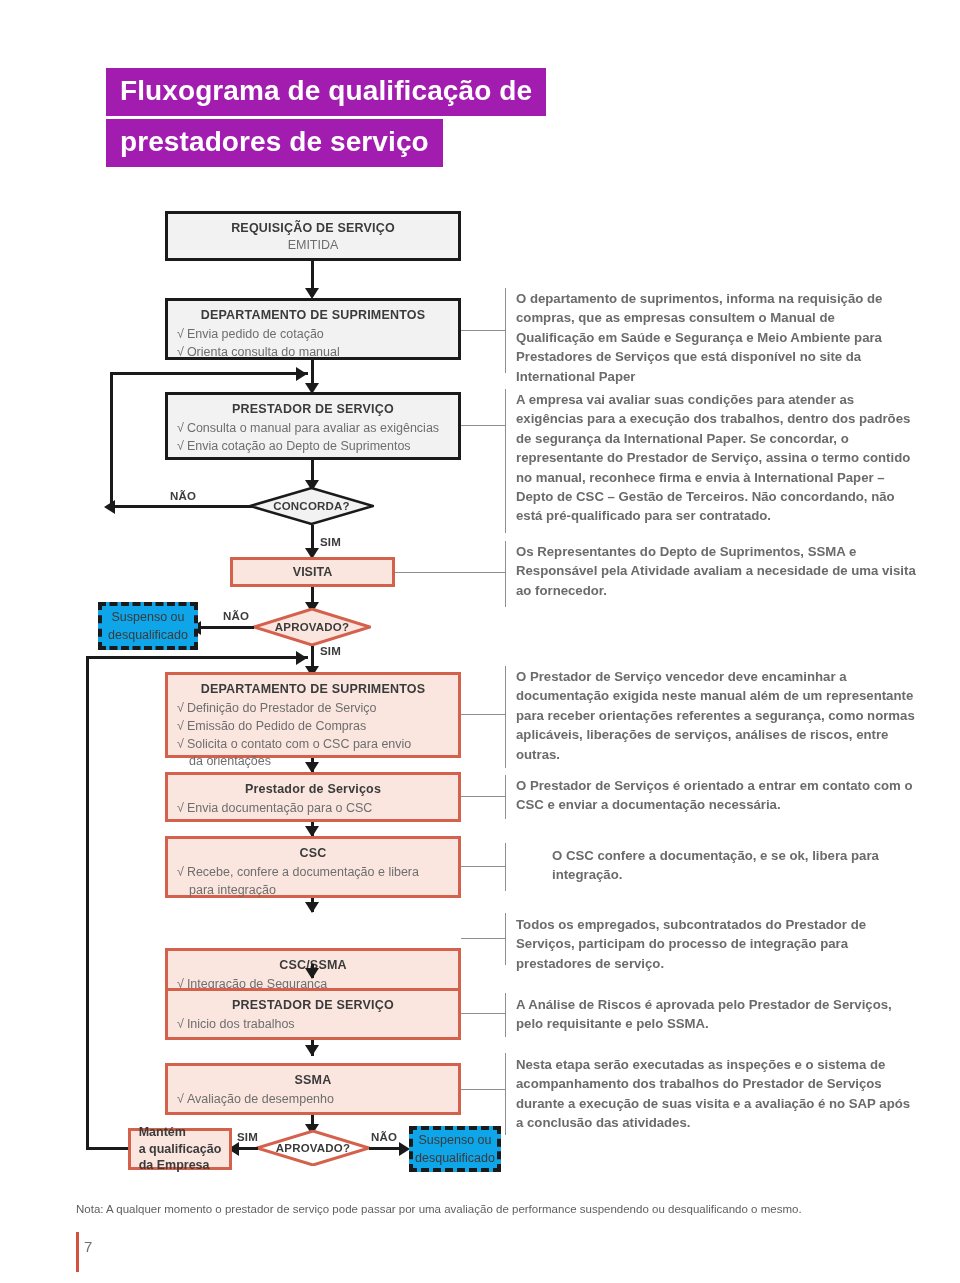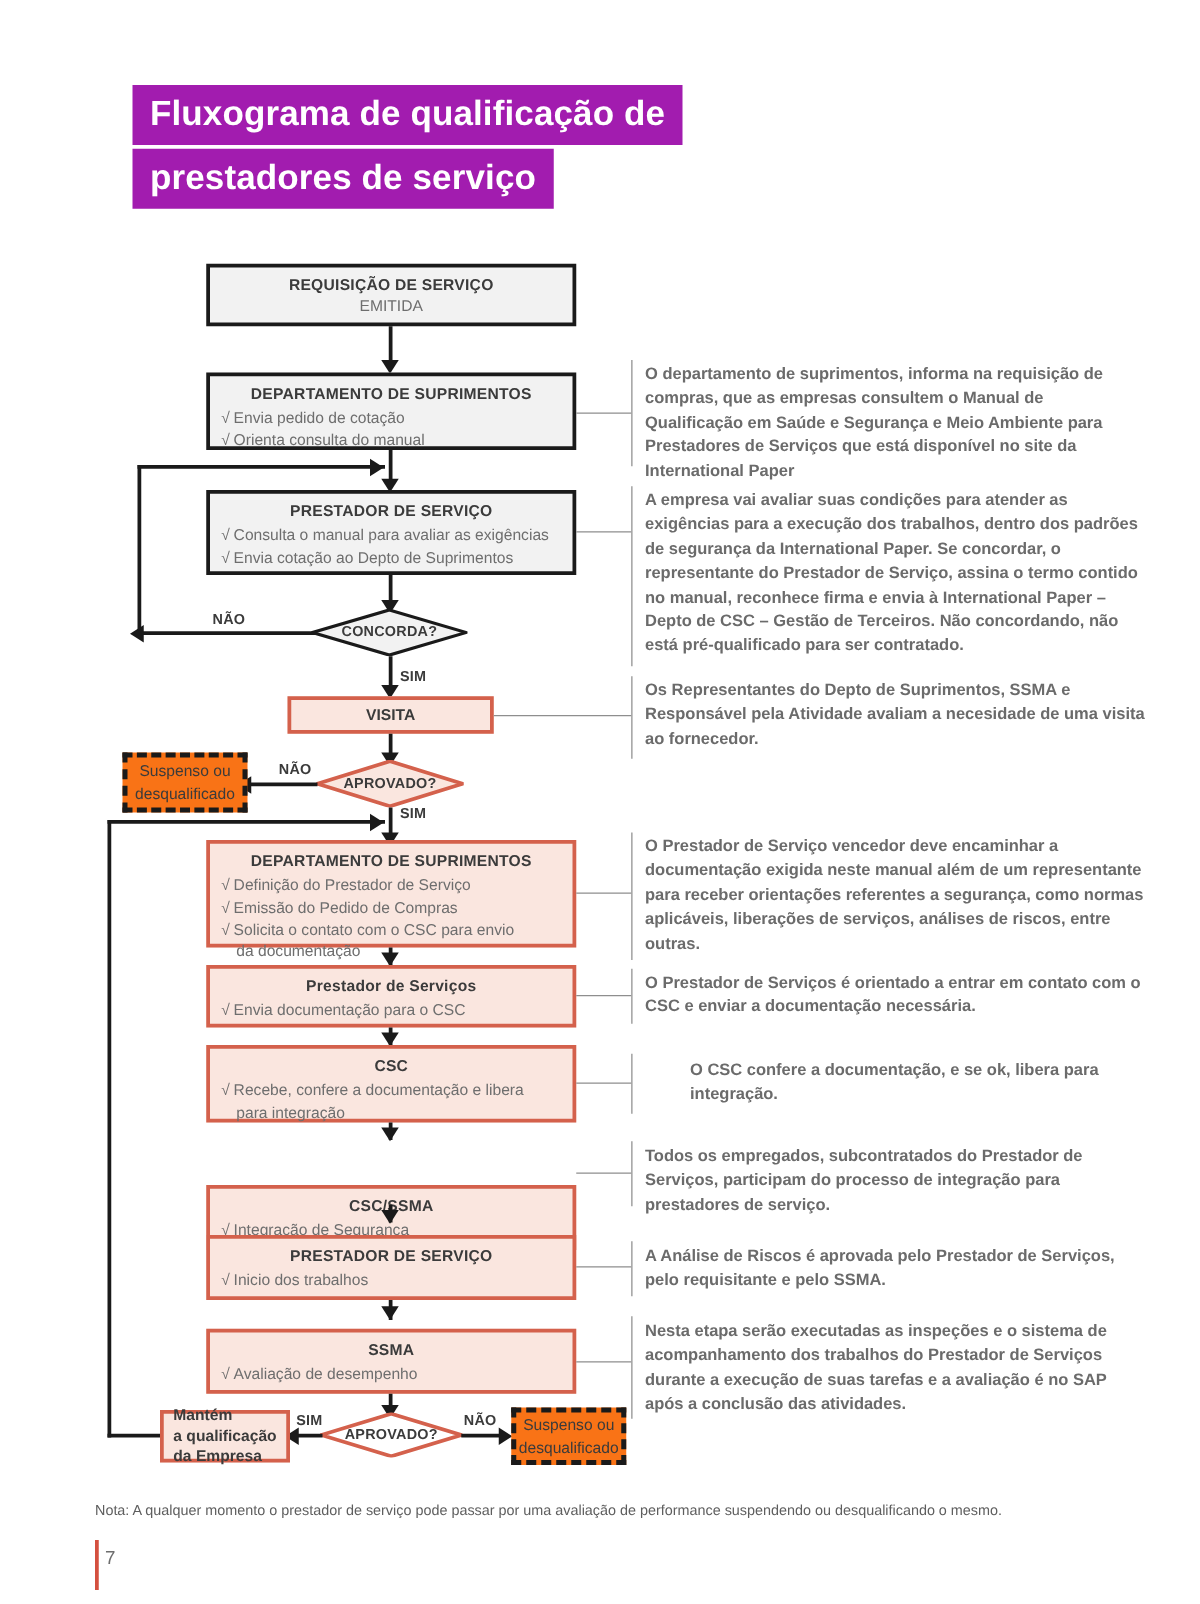--- a/index.html
+++ b/index.html
@@ -18,21 +18,21 @@
     padding:9px 14px 11px 14px;letter-spacing:.1px;white-space:nowrap;
   }
   .title-line.l2{margin-top:3px;}
 
   
   .box{
     position:absolute;box-sizing:border-box;
     background:#f2f2f2;border:3px solid #1a1a1a;
   }
   .box.red{background:#fae6df;border:3px solid #d4614c;}
-  .box.dashed{background:#f97316;border:4px dashed #1a1a1a;}
+  .box.dashed{background:#0ea5e9;border:4px dashed #1a1a1a;}
   .box-title{
     text-align:center;font-weight:bold;font-size:12.5px;color:#3b3b3b;
     letter-spacing:.2px;margin-top:7px;
   }
   .box-sub{text-align:center;font-size:12.5px;color:#6e6e6e;margin-top:3px;}
   .box-lines{margin:4px 0 0 9px;}
   .box-line{font-size:12.5px;color:#6e6e6e;line-height:1.42;white-space:nowrap;}
   .chk{color:#6e6e6e;margin-right:3px;}
   .indent{padding-left:12px;}
   .box.center-txt{display:flex;flex-direction:column;align-items:center;justify-content:center;}
@@ -163,21 +163,21 @@
   <div class="hline" style="left:86px;top:656px;width:222px;"></div>
   <div class="arrow-r" style="left:296px;top:651px;"></div>
   <div class="hline" style="left:86px;top:1147px;width:42px;"></div>
 
   <div class="box red" style="left:165px;top:672px;width:296px;height:86px;">
     <div class="box-title">DEPARTAMENTO DE SUPRIMENTOS</div>
     <div class="box-lines">
       <div class="box-line"><span class="chk">√</span><span>Definição do Prestador de Serviço</span></div>
       <div class="box-line"><span class="chk">√</span><span>Emissão do Pedido de Compras</span></div>
       <div class="box-line"><span class="chk">√</span><span>Solicita o contato com o CSC para envio</span></div>
-      <div class="box-line indent">da documentação</div>
+      <div class="box-line indent">da orientações</div>
     </div>
   </div>
 
   <div class="vline" style="left:311px;top:758px;height:14px;"></div>
   <div class="arrow-d" style="left:305px;top:762px;"></div>
 
   <div class="box red" style="left:165px;top:772px;width:296px;height:50px;">
     <div class="box-title">Prestador de Serviços</div>
     <div class="box-lines">
       <div class="box-line"><span class="chk">√</span><span>Envia documentação para o CSC</span></div>
@@ -286,19 +286,19 @@
   <div class="tline v" style="left:505px;top:1053px;height:82px;"></div>
 
   <div class="note" style="left:516px;top:289px;">O departamento de suprimentos, informa na requisição de compras, que as empresas consultem o Manual de Qualificação em Saúde e Segurança e Meio Ambiente para Prestadores de Serviços que está disponível no site da International Paper</div>
   <div class="note" style="left:516px;top:390px;">A empresa vai avaliar suas condições para atender as exigências para a execução dos trabalhos, dentro dos padrões de segurança da International Paper. Se concordar, o representante do Prestador de Serviço, assina o termo contido no manual, reconhece firma e envia à International Paper – Depto de CSC – Gestão de Terceiros. Não concordando, não está pré-qualificado para ser contratado.</div>
   <div class="note" style="left:516px;top:667px;">O Prestador de Serviço vencedor deve encaminhar a documentação exigida neste manual além de um representante para receber orientações referentes a segurança, como normas aplicáveis, liberações de serviços, análises de riscos, entre outras.</div>
   <div class="note" style="left:516px;top:542px;">Os Representantes do Depto de Suprimentos, SSMA e Responsável pela Atividade avaliam a necesidade de uma visita ao fornecedor.</div>
   <div class="note" style="left:516px;top:776px;">O Prestador de Serviços é orientado a entrar em contato com o CSC e enviar a documentação necessária.</div>
   <div class="note" style="left:516px;top:846px;margin-left:36px;">O CSC confere a documentação, e se ok, libera para integração.</div>
   <div class="note" style="left:516px;top:915px;">Todos os empregados, subcontratados do Prestador de Serviços, participam do processo de integração para prestadores de serviço.</div>
   <div class="note" style="left:516px;top:995px;">A Análise de Riscos é aprovada pelo Prestador de Serviços, pelo requisitante e pelo SSMA.</div>
-  <div class="note" style="left:516px;top:1055px;">Nesta etapa serão executadas as inspeções e o sistema de acompanhamento dos trabalhos do Prestador de Serviços durante a execução de suas tarefas e a avaliação é no SAP após a conclusão das atividades.</div>
+  <div class="note" style="left:516px;top:1055px;">Nesta etapa serão executadas as inspeções e o sistema de acompanhamento dos trabalhos do Prestador de Serviços durante a execução de suas visita e a avaliação é no SAP após a conclusão das atividades.</div>
 
   <div class="footnote">Nota: A qualquer momento o prestador de serviço pode passar por uma avaliação de performance suspendendo ou desqualificando o mesmo.</div>
   <div class="pagebar"></div>
   <div class="pagenum">7</div>
 
 </div>
 
 </body></html>

